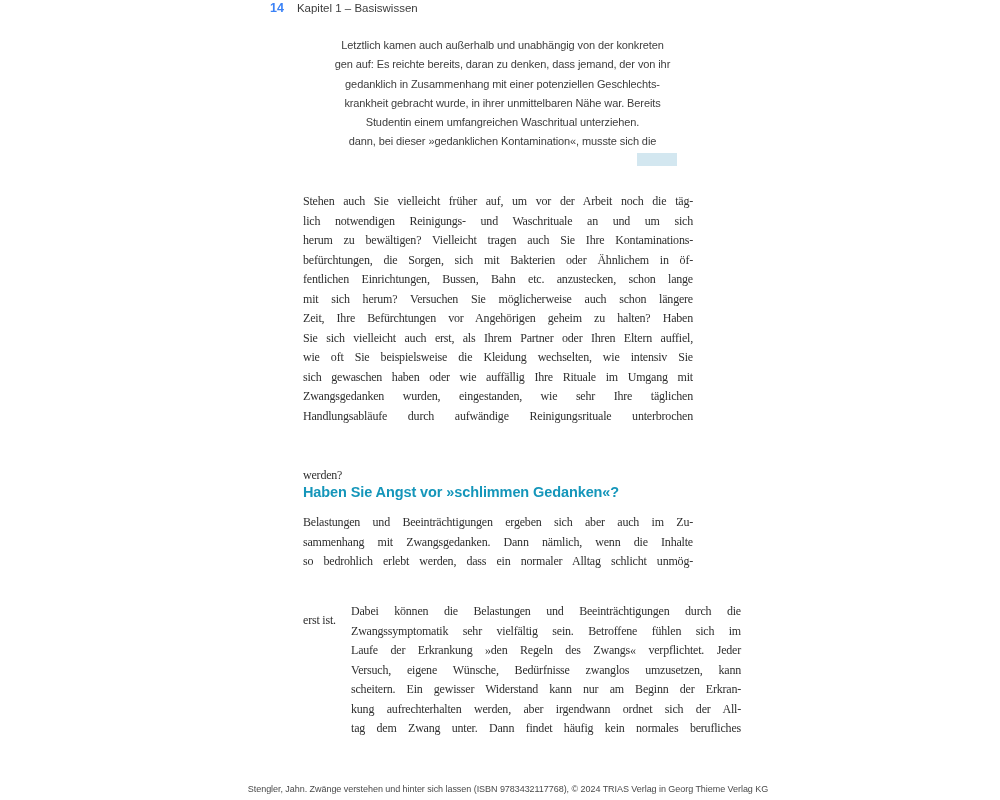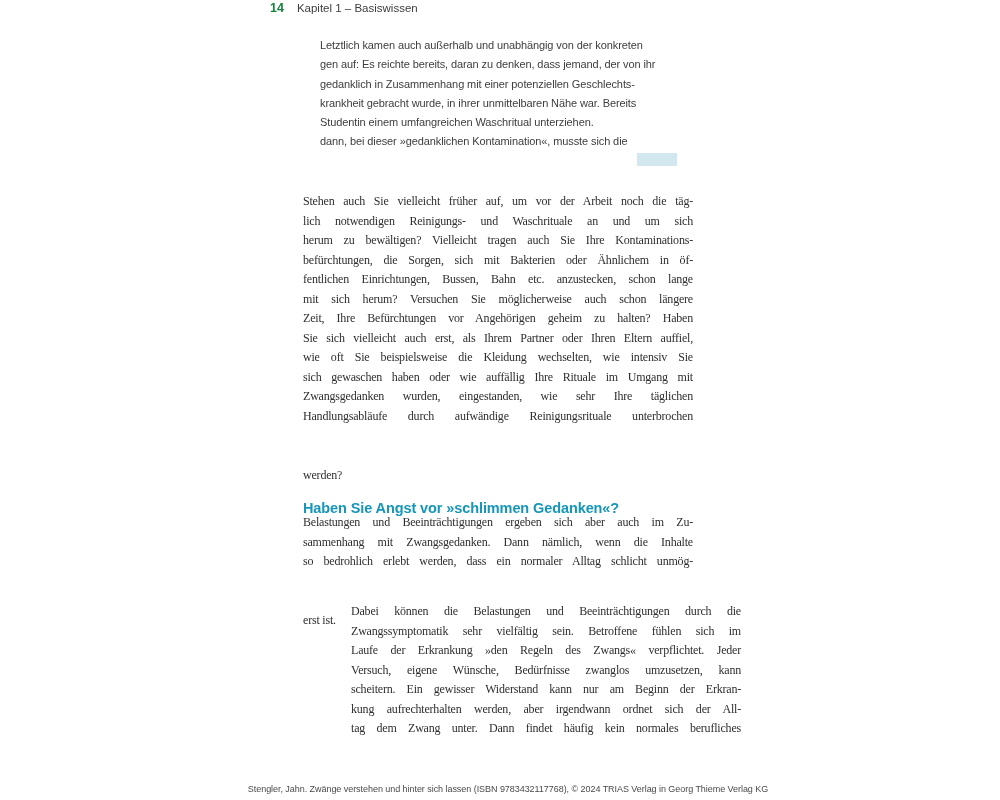--- a/index.html
+++ b/index.html
@@ -16,35 +16,35 @@
   
   .running-head {
     position: absolute;
     left: 270px;
     top: 1px;
     display: flex;
     align-items: baseline;
     gap: 13px;
     color: #3a3a3a;
   }
-  .pagenum { font-weight: bold; font-size: 12.5px; color: #15803d; }
+  .pagenum { font-weight: bold; font-size: 12.5px; color: #3b82f6; }
   .chapter { font-size: 11.5px; color: #3d3d3d; }
 
   
   .excerpt {
     position: absolute;
     left: 320px;
     top: 36px;
     width: 365px;
     font-size: 11px;
     letter-spacing: -0.1px;
     line-height: 19.3px;
     color: #3d3d3d;
   }
-  .excerpt .tline { white-space: nowrap; }
+  .excerpt .tline { white-space: nowrap; text-align: center; }
 
   
   .highlight {
     position: absolute;
     left: 637px;
     top: 153px;
     width: 40px;
     height: 13px;
     background: #d3e7f0;
   }
@@ -63,21 +63,21 @@
   .para .tline { text-align: justify; text-align-last: justify; }
   .para.endsleft .tline:last-child { text-align-last: left; margin-top: 39px; }
   .p1 { top: 192px; }
   .p2 { top: 513px; }
   .p3 { top: 602px; margin-left: 48px; }
 
   
   .heading {
     position: absolute;
     left: 303px;
-    top: 500px;
+    top: 484px;
     margin: 0;
     font-family: "Liberation Sans", sans-serif;
     font-size: 14.5px;
     font-weight: bold;
     letter-spacing: -0.1px;
     color: #1596ba;
     white-space: nowrap;
   }
 
   

